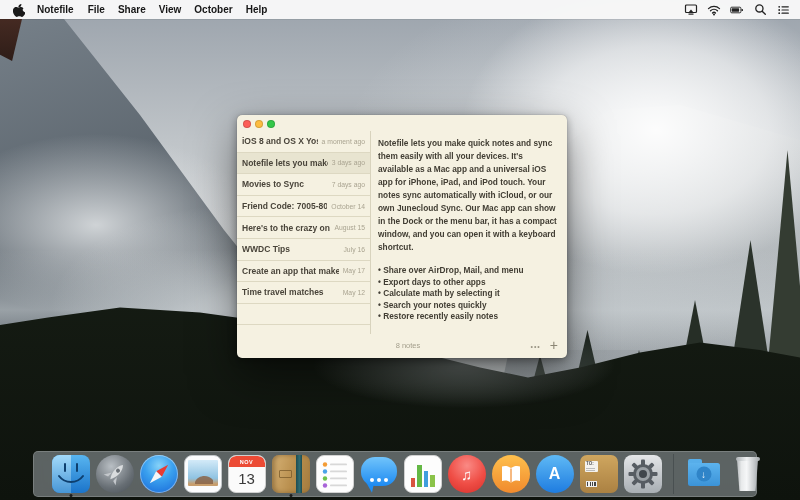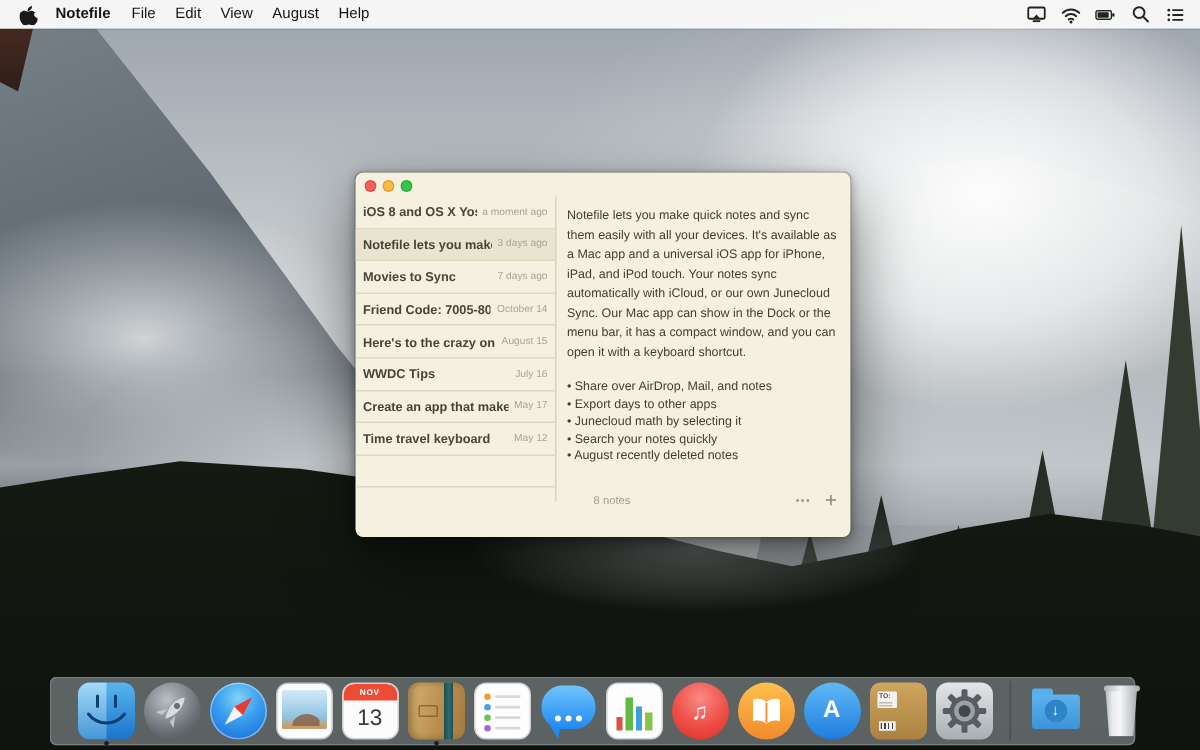--- a/index.html
+++ b/index.html
@@ -26,42 +26,42 @@
   .wp-forest{clip-path:polygon(0 65%,6% 63.5%,15% 61.5%,25% 62.5%,34% 64.5%,42.5% 67.5%,52.5% 70.5%,60% 73.5%,66% 75.5%,72.5% 73.5%,80% 70.5%,87.5% 68.5%,95% 70%,100% 71.5%,100% 100%,0 100%);
     background:linear-gradient(180deg,#2c352b 0%,#181f16 38%,#0e130d 100%);}
   .wp-forest-mist{background:radial-gradient(ellipse 210px 60px at 58% 73%,rgba(190,198,200,.45),rgba(190,198,200,0) 72%);}
 
   
   .menubar{position:absolute;left:0;top:0;right:0;height:19px;background:rgba(248,248,248,.97);
     display:flex;align-items:center;font-size:10px;color:#161616;box-shadow:0 0 1px rgba(0,0,0,.35);z-index:30;}
   .mb-left{display:flex;align-items:center;padding-left:13px;}
   .mb-apple{width:13px;height:14px;margin-right:11px;display:flex;align-items:center;}
   .mb-appname{font-weight:bold;margin-right:14px;}
-  .menu-item{margin-right:13px;}
+  .menu-item{margin-right:13px;font-weight:bold;}
   .mb-right{margin-left:auto;display:flex;align-items:center;gap:9px;padding-right:10px;}
   .status-icon{width:14px;height:14px;display:flex;align-items:center;justify-content:center;}
 
   
   .window{position:absolute;left:237px;top:115px;width:330px;height:243px;background:#f5f1e1;border-radius:5px;
     box-shadow:0 18px 45px rgba(0,0,0,.5),0 2px 8px rgba(0,0,0,.35),0 0 1px rgba(0,0,0,.4);z-index:20;}
   .titlebar{height:16px;position:relative;}
   .lights{position:absolute;left:6px;top:5px;display:flex;gap:4px;}
   .light{width:8px;height:8px;border-radius:50%;border:.5px solid rgba(0,0,0,.15);}
   .win-body{position:absolute;top:16px;bottom:24px;left:0;right:0;display:flex;}
   .notes-pane{width:134px;border-right:1px solid #d8d3bd;overflow:hidden;}
   .note-row{height:21.6px;border-bottom:1px solid #ddd8c2;display:flex;align-items:center;
     justify-content:space-between;padding:0 5px 0 5px;cursor:default;}
   .note-row.selected{background:#e8e4d0;}
   .note-title{font-size:8.5px;font-weight:bold;color:#49443a;white-space:nowrap;overflow:hidden;}
   .note-date{font-size:6.8px;color:#aaa491;white-space:nowrap;flex-shrink:0;padding-left:4px;}
   .note-row-filler{height:21px;border-bottom:1px solid #ddd8c2;}
-  .content-pane{flex:1;padding:6px 9px 0 7px;font-size:8.3px;line-height:13px;color:#413d33;overflow:hidden;}
+  .content-pane{flex:1;padding:6px 9px 0 7px;font-size:8.3px;line-height:13px;color:#413d33;overflow:hidden;font-weight:bold;}
   .bullets{margin-top:11px;}
   .bullet-line{line-height:11.5px;}
-  .win-footer{position:absolute;left:0;right:0;bottom:12px;height:24px;margin-left:12px;}
+  .win-footer{position:absolute;left:0;right:0;bottom:0;height:24px;margin-left:12px;}
   .note-count{position:absolute;left:0;right:0;top:7px;text-align:center;font-size:7.5px;color:#a39e8b;}
   .footer-btns{position:absolute;right:9px;top:0;height:100%;display:flex;align-items:center;gap:9px;}
   .more-btn{font-size:7px;letter-spacing:1px;color:#9a9585;cursor:pointer;}
   .add-btn{font-size:14px;font-weight:300;color:#8b8675;cursor:pointer;line-height:1;padding-bottom:2px;}
 
   
   .dock{position:absolute;left:33px;bottom:3px;width:724px;height:46px;border-radius:5px;
     background:rgba(170,177,183,.5);border:1px solid rgba(255,255,255,.18);backdrop-filter:blur(6px);z-index:30;padding-left:28px;}
   .dock-inner{display:flex;align-items:center;justify-content:center;gap:6px;height:100%;}
   .dock-item{position:relative;width:38px;height:38px;flex-shrink:0;}
@@ -159,23 +159,23 @@
         <svg width="12" height="14" viewBox="0 0 12 14">
           <g fill="#1a1a1a">
             <path d="M8.4,1 C8.5,1.9 8.1,2.8 7.6,3.4 C7,4 6.2,4.5 5.4,4.4 C5.3,3.6 5.7,2.7 6.2,2.1 C6.8,1.5 7.7,1.1 8.4,1 Z"></path>
             <path d="M10.9,9.4 C10.6,10.3 10.4,10.7 9.9,11.5 C9.2,12.6 8.3,13.9 7.1,13.9 C6.1,13.9 5.8,13.3 4.5,13.3 C3.2,13.3 2.9,13.9 1.9,13.9 C0.7,13.9 -0.1,12.7 -0.8,11.6 C-2.1,9.5 -2.2,7 -1.4,5.7 C-0.8,4.7 0.2,4.1 1.2,4.1 C2.2,4.1 2.9,4.7 3.7,4.7 C4.5,4.7 5,4.1 6.2,4.1 C7.1,4.1 8,4.6 8.7,5.4 C7.3,6.2 7.5,8.4 10.9,9.4 Z" transform="translate(1.8,0)"></path>
           </g>
         </svg>
       </div>
       <div class="mb-appname">Notefile</div>
       <div id="menu-items" style="display: flex;">
           <div class="menu-item">File</div>
-          <div class="menu-item">Edit</div>
+          <div class="menu-item">Share</div>
           <div class="menu-item">View</div>
-          <div class="menu-item">August</div>
+          <div class="menu-item">October</div>
           <div class="menu-item">Help</div>
         </div>
     </div>
     <div class="mb-right" id="status-icons">
         <div class="status-icon">
           <svg width="14" height="13" viewBox="0 0 14 13">
             <rect x="1.5" y="2" width="11" height="7.5" rx="1" stroke="#222" fill="none" stroke-width="1.2"></rect>
             <polygon points="4.5,9.5 9.5,9.5 7,6.6" fill="#222"></polygon>
             <rect x="4.5" y="10.5" width="5" height="1.2" fill="#222"></rect>
           </svg>
@@ -246,33 +246,33 @@
           </div>
           <div class="note-row">
             <span class="note-title">WWDC Tips</span>
             <span class="note-date">July 16</span>
           </div>
           <div class="note-row">
             <span class="note-title">Create an app that makes i…</span>
             <span class="note-date">May 17</span>
           </div>
           <div class="note-row">
-            <span class="note-title">Time travel keyboard</span>
+            <span class="note-title">Time travel matches</span>
             <span class="note-date">May 12</span>
           </div>
           <div class="note-row-filler"></div>
         </div>
       <div class="content-pane">
         <div>Notefile lets you make quick notes and sync them easily with all your devices. It's available as a Mac app and a universal iOS app for iPhone, iPad, and iPod touch. Your notes sync automatically with iCloud, or our own Junecloud Sync. Our Mac app can show in the Dock or the menu bar, it has a compact window, and you can open it with a keyboard shortcut.</div>
         <div class="bullets" id="bullet-list">
-            <div class="bullet-line">• Share over AirDrop, Mail, and notes</div>
+            <div class="bullet-line">• Share over AirDrop, Mail, and menu</div>
             <div class="bullet-line">• Export days to other apps</div>
-            <div class="bullet-line">• Junecloud math by selecting it</div>
+            <div class="bullet-line">• Calculate math by selecting it</div>
             <div class="bullet-line">• Search your notes quickly</div>
-            <div class="bullet-line">• August recently deleted notes</div>
+            <div class="bullet-line">• Restore recently easily notes</div>
           </div>
 
       </div>
     </div>
     <div class="win-footer">
       <div class="note-count">8 notes</div>
       <div class="footer-btns">
         <span class="more-btn">•••</span>
         <span class="add-btn">+</span>
       </div>

